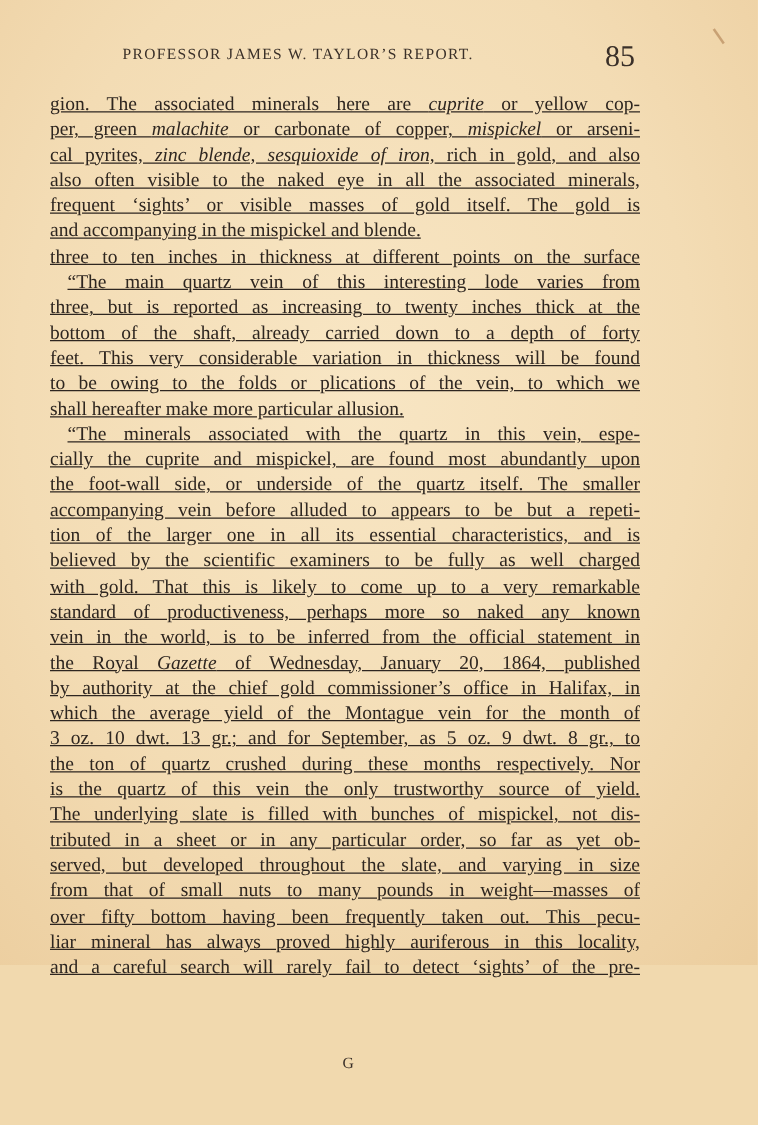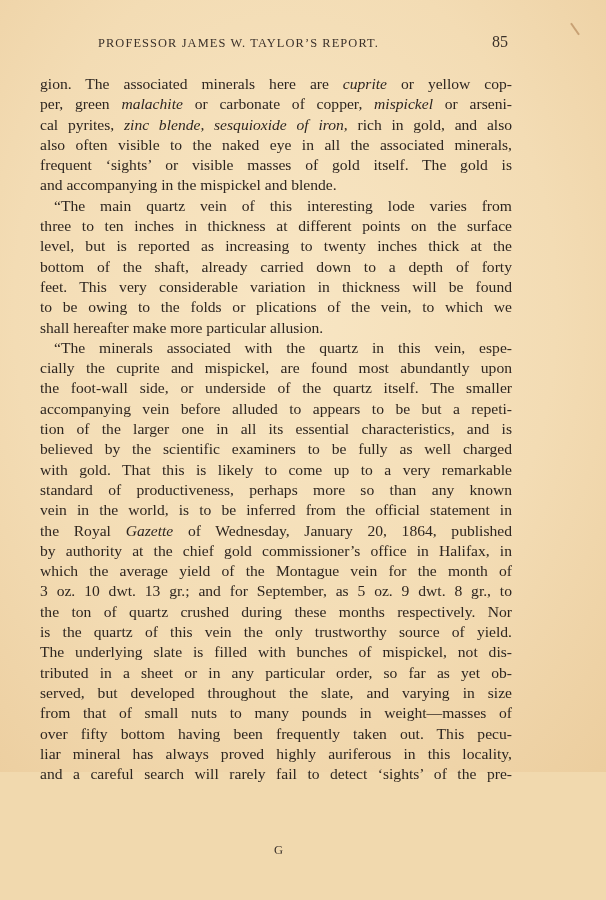--- a/index.html
+++ b/index.html
@@ -17,24 +17,24 @@
   }
   .running-head {
     position: absolute; top: 36px; left: 40px; width: 472px; height: 22px;
   }
   .running-title {
     position: absolute; left: 58px; top: 0;
     font-size: 12.4px; letter-spacing: 1.1px; color: #3a3029;
   }
   .page-number {
     position: absolute; right: 4px; top: -3px;
-    font-size: 16px; color: #3a3029; text-align: center;
+    font-size: 24px; color: #3a3029; text-align: center;
   }
   .body-text {
-    position: absolute; top: 74px; left: 40px; width: 472px;
+    position: absolute; top: 74px; left: 40px; width: 472px; text-decoration: underline;
   }
   .line {
     height: 20.3px; line-height: 20.3px;
     font-size: 15.6px; white-space: nowrap;
     text-align: justify; text-align-last: justify;
     overflow: visible;
   }
   .line.last { text-align-last: left; }
   .line.indent { padding-left: 14px; }
   .signature {
@@ -57,35 +57,35 @@
     <span class="page-number">85</span>
   </div>
 
   <div class="body-text" id="body-text">
       <div class="line">gion.  The associated minerals here are <i>cuprite</i> or yellow cop-</div>
       <div class="line">per, green <i>malachite</i> or carbonate of copper, <i>mispickel</i> or arseni-</div>
       <div class="line">cal pyrites, <i>zinc blende, sesquioxide of iron,</i> rich in gold, and also</div>
       <div class="line">also often visible to the naked eye in all the associated minerals,</div>
       <div class="line">frequent ‘sights’ or visible masses of gold itself.  The gold is</div>
       <div class="line last">and accompanying in the mispickel and blende.</div>
+      <div class="line">three to ten inches in thickness at different points on the surface</div>
       <div class="line indent">“The main quartz vein of this interesting lode varies from</div>
-      <div class="line">three to ten inches in thickness at different points on the surface</div>
-      <div class="line">level, but is reported as increasing to twenty inches thick at the</div>
+      <div class="line">three, but is reported as increasing to twenty inches thick at the</div>
       <div class="line">bottom of the shaft, already carried down to a depth of forty</div>
       <div class="line">feet.  This very considerable variation in thickness will be found</div>
       <div class="line">to be owing to the folds or plications of the vein, to which we</div>
       <div class="line last">shall hereafter make more particular allusion.</div>
       <div class="line indent">“The minerals associated with the quartz in this vein, espe-</div>
       <div class="line">cially the cuprite and mispickel, are found most abundantly upon</div>
       <div class="line">the foot-wall side, or underside of the quartz itself.  The smaller</div>
       <div class="line">accompanying vein before alluded to appears to be but a repeti-</div>
       <div class="line">tion of the larger one in all its essential characteristics, and is</div>
       <div class="line">believed by the scientific examiners to be fully as well charged</div>
       <div class="line">with gold.  That this is likely to come up to a very remarkable</div>
-      <div class="line">standard of productiveness, perhaps more so than any known</div>
+      <div class="line">standard of productiveness, perhaps more so naked any known</div>
       <div class="line">vein in the world, is to be inferred from the official statement in</div>
       <div class="line">the Royal <i>Gazette</i> of Wednesday, January 20, 1864, published</div>
       <div class="line">by authority at the chief gold commissioner’s office in Halifax, in</div>
       <div class="line">which the average yield of the Montague vein for the month of</div>
       <div class="line">3 oz. 10 dwt. 13 gr.; and for September, as 5 oz. 9 dwt. 8 gr., to</div>
       <div class="line">the ton of quartz crushed during these months respectively.  Nor</div>
       <div class="line">is the quartz of this vein the only trustworthy source of yield.</div>
       <div class="line">The underlying slate is filled with bunches of mispickel, not dis-</div>
       <div class="line">tributed in a sheet or in any particular order, so far as yet ob-</div>
       <div class="line">served, but developed throughout the slate, and varying in size</div>

